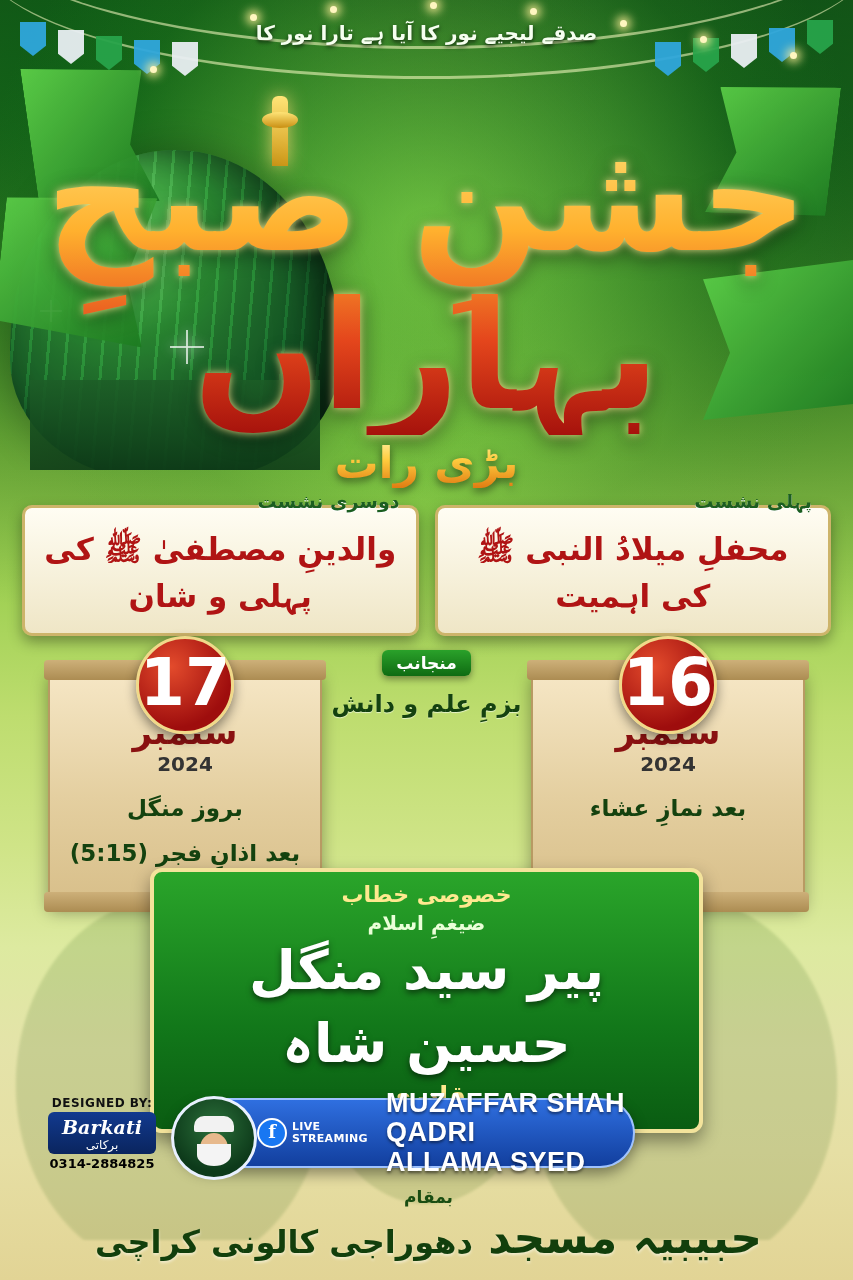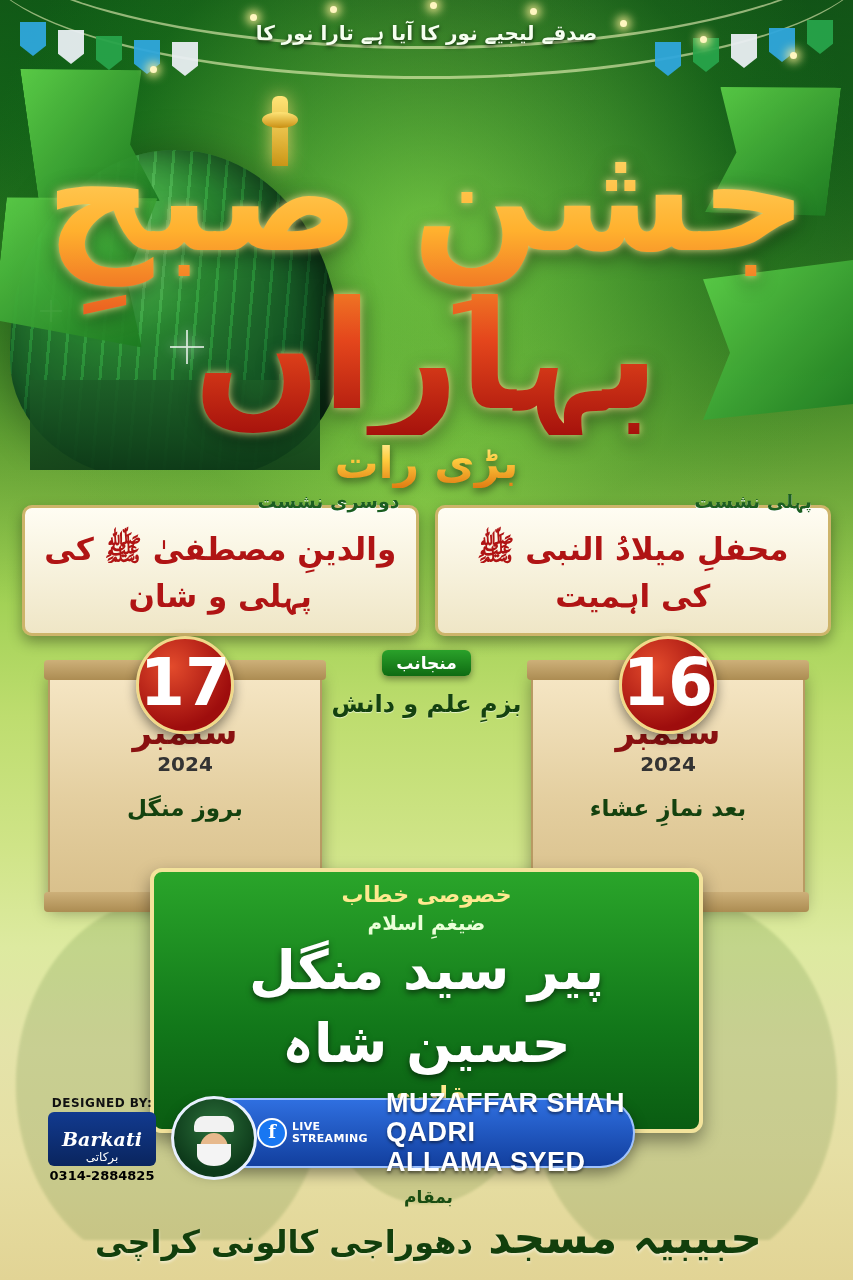--- a/index.html
+++ b/index.html
@@ -369,21 +369,21 @@
   .designer-label {
     font-size: 12px;
     font-weight: 700;
     color: #111;
     letter-spacing: .5px;
   }
   .designer-badge {
     margin-top: 2px;
     background: linear-gradient(180deg,#123a8f,#0a255e);
     border-radius: 6px;
-    padding: 16px 0 2px;
+    padding: 4px 0 2px;
     color: #fff;
   }
   .designer-brand {
     font-family: "DejaVu Serif", serif;
     font-style: italic;
     font-size: 19px;
     font-weight: 700;
   }
   .designer-urdu { font-size: 12px; }
   .designer-phone {
@@ -579,20 +579,21 @@
     <div class="middle-tag">
       <span class="middle-ribbon">منجانب</span>
       <div class="middle-text">بزمِ علم و دانش</div>
     </div>
 
     <div class="scroll left">
       <div class="daybadge">17</div>
       <div class="scroll-month">ستمبر</div>
       <div class="scroll-year">2024</div>
       <div class="scroll-time">بروز منگل</div>
+      <div class="scroll-time">بعد اذانِ فجر (5:15)</div>
     </div>
   </div>
 
   <div class="speaker-panel">
     <div class="speaker-kicker">خصوصی خطاب</div>
     <div class="speaker-title">ضیغمِ اسلام</div>
     <div class="speaker-name">پیر سید منگل حسین شاہ</div>
     <div class="speaker-suffix">قادری</div>
   </div>
 

